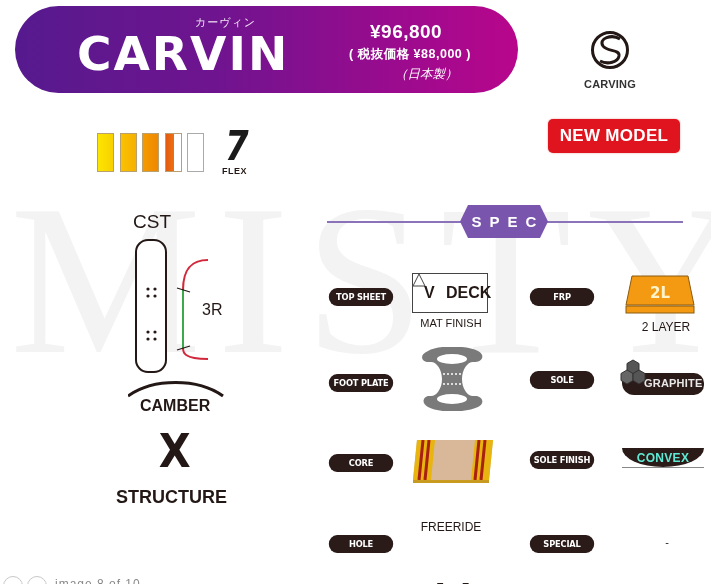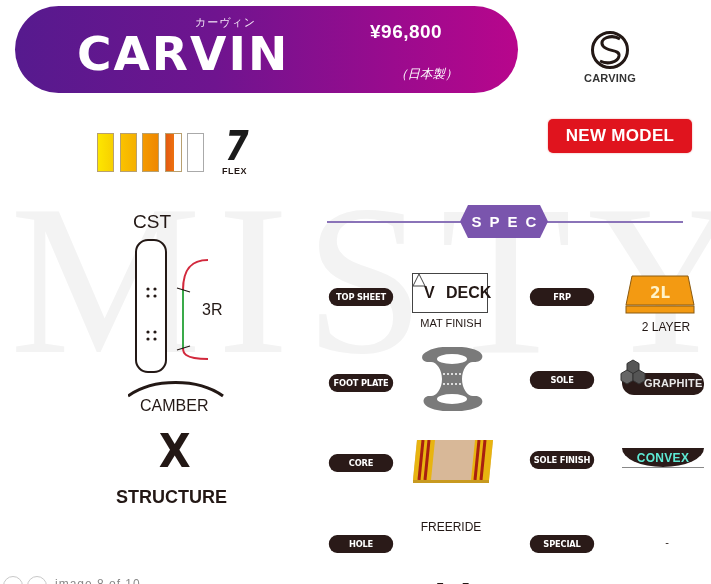--- a/index.html
+++ b/index.html
@@ -24,39 +24,39 @@
     }
     .header .kana { position: absolute; left: 180px; top: 9px; font-size: 11px; letter-spacing: 1px; color: #f3e8f6; }
     .header .name { position: absolute; left: 62px; top: 22px; font-size: 47px; font-weight: bold; letter-spacing: 2px; line-height: 52px; font-family: "DejaVu Sans", sans-serif; }
     .header .price { position: absolute; left: 355px; top: 15px; font-size: 19px; font-weight: bold; letter-spacing: 0.5px; }
     .header .tax { position: absolute; left: 334px; top: 40px; font-size: 12.5px; font-weight: bold; letter-spacing: 0.5px; }
     .header .origin { position: absolute; left: 380px; top: 60px; font-size: 12.5px; font-style: italic; }
 
     
     .carving { position: absolute; left: 574px; top: 30px; width: 72px; text-align: center; z-index: 2; }
     .carving svg { display: block; margin: 0 auto; }
-    .carving .lbl { font-size: 11px; font-weight: bold; color: #333; margin-top: 2px; letter-spacing: 0.2px; }
+    .carving .lbl { font-size: 11px; font-weight: bold; color: #333; margin-top: 8px; letter-spacing: 0.2px; }
 
     
     .new-model {
-      position: absolute; left: 548px; top: 119px; width: 144px; height: 34px;
+      position: absolute; left: 548px; top: 119px; width: 132px; height: 34px;
       background: #e0141e; border-radius: 5px; color: #fff;
       font-size: 17px; font-weight: bold; text-align: center; line-height: 34px; letter-spacing: 0.3px;
       z-index: 2; box-shadow: 0 0 2px rgba(200,0,0,0.4);
     }
 
     
     .flex-bar { position: absolute; top: 133px; width: 17px; height: 39px; border: 1px solid #b8a070; z-index: 2; }
     .flex-num { position: absolute; left: 223px; top: 126px; font-size: 40px; font-weight: 900; font-style: italic; line-height: 40px; color: #1b1b1b; font-family: "DejaVu Sans", sans-serif; transform: scaleX(0.85); z-index: 2; }
     .flex-lbl { position: absolute; left: 222px; top: 166px; font-size: 9px; font-weight: bold; letter-spacing: 0.5px; z-index: 2; }
 
     
     .cst { position: absolute; left: 133px; top: 211px; font-size: 19px; font-weight: normal; z-index: 2; }
     .board-svg { position: absolute; left: 128px; top: 238px; z-index: 2; }
-    .camber-lbl { position: absolute; left: 140px; top: 397px; font-size: 16px; font-weight: normal; z-index: 2; }
+    .camber-lbl { position: absolute; left: 140px; top: 397px; font-size: 16px; font-weight: bold; z-index: 2; }
     .x-mark { position: absolute; left: 157px; top: 428px; font-size: 46px; font-weight: 900; line-height: 46px; color: #231815; font-family: "DejaVu Sans", sans-serif; transform: scaleX(0.9); z-index: 2; }
     .structure-lbl { position: absolute; left: 116px; top: 487px; font-size: 18px; font-weight: bold; z-index: 2; }
 
     
     .spec-line { position: absolute; top: 221px; height: 2px; background: #8a73b8; z-index: 2; }
     .spec-tag {
       position: absolute; left: 460px; top: 205px; width: 88px; height: 33px;
       background: #7a55ad; color: #fff; font-size: 15px; font-weight: bold;
       letter-spacing: 8px; text-align: center; line-height: 33px; padding-left: 8px;
       clip-path: polygon(8px 0, 80px 0, 88px 50%, 80px 100%, 8px 100%, 0 50%);
@@ -84,20 +84,21 @@
   </style>
 </head>
 <body>
 
 <div class="watermark">MISTY</div>
 
 <div class="header">
   <span class="kana">カーヴィン</span>
   <span class="name">CARVIN</span>
   <span class="price">¥96,800</span>
+  <span class="tax">( 税抜価格 ¥88,000 )</span>
   <span class="origin">（日本製）</span>
 </div>
 
 <div class="carving">
   <svg width="40" height="40" viewBox="0 0 40 40">
     <circle cx="20" cy="20" r="17.5" fill="none" stroke="#231815" stroke-width="3"></circle>
     <path d="M30 9 C 22 4, 8 8, 13 16 C 17 22, 30 19, 29 26 C 28 32, 18 35, 10 31" fill="none" stroke="#231815" stroke-width="3"></path>
   </svg>
   <div class="lbl">CARVING</div>
 </div>

